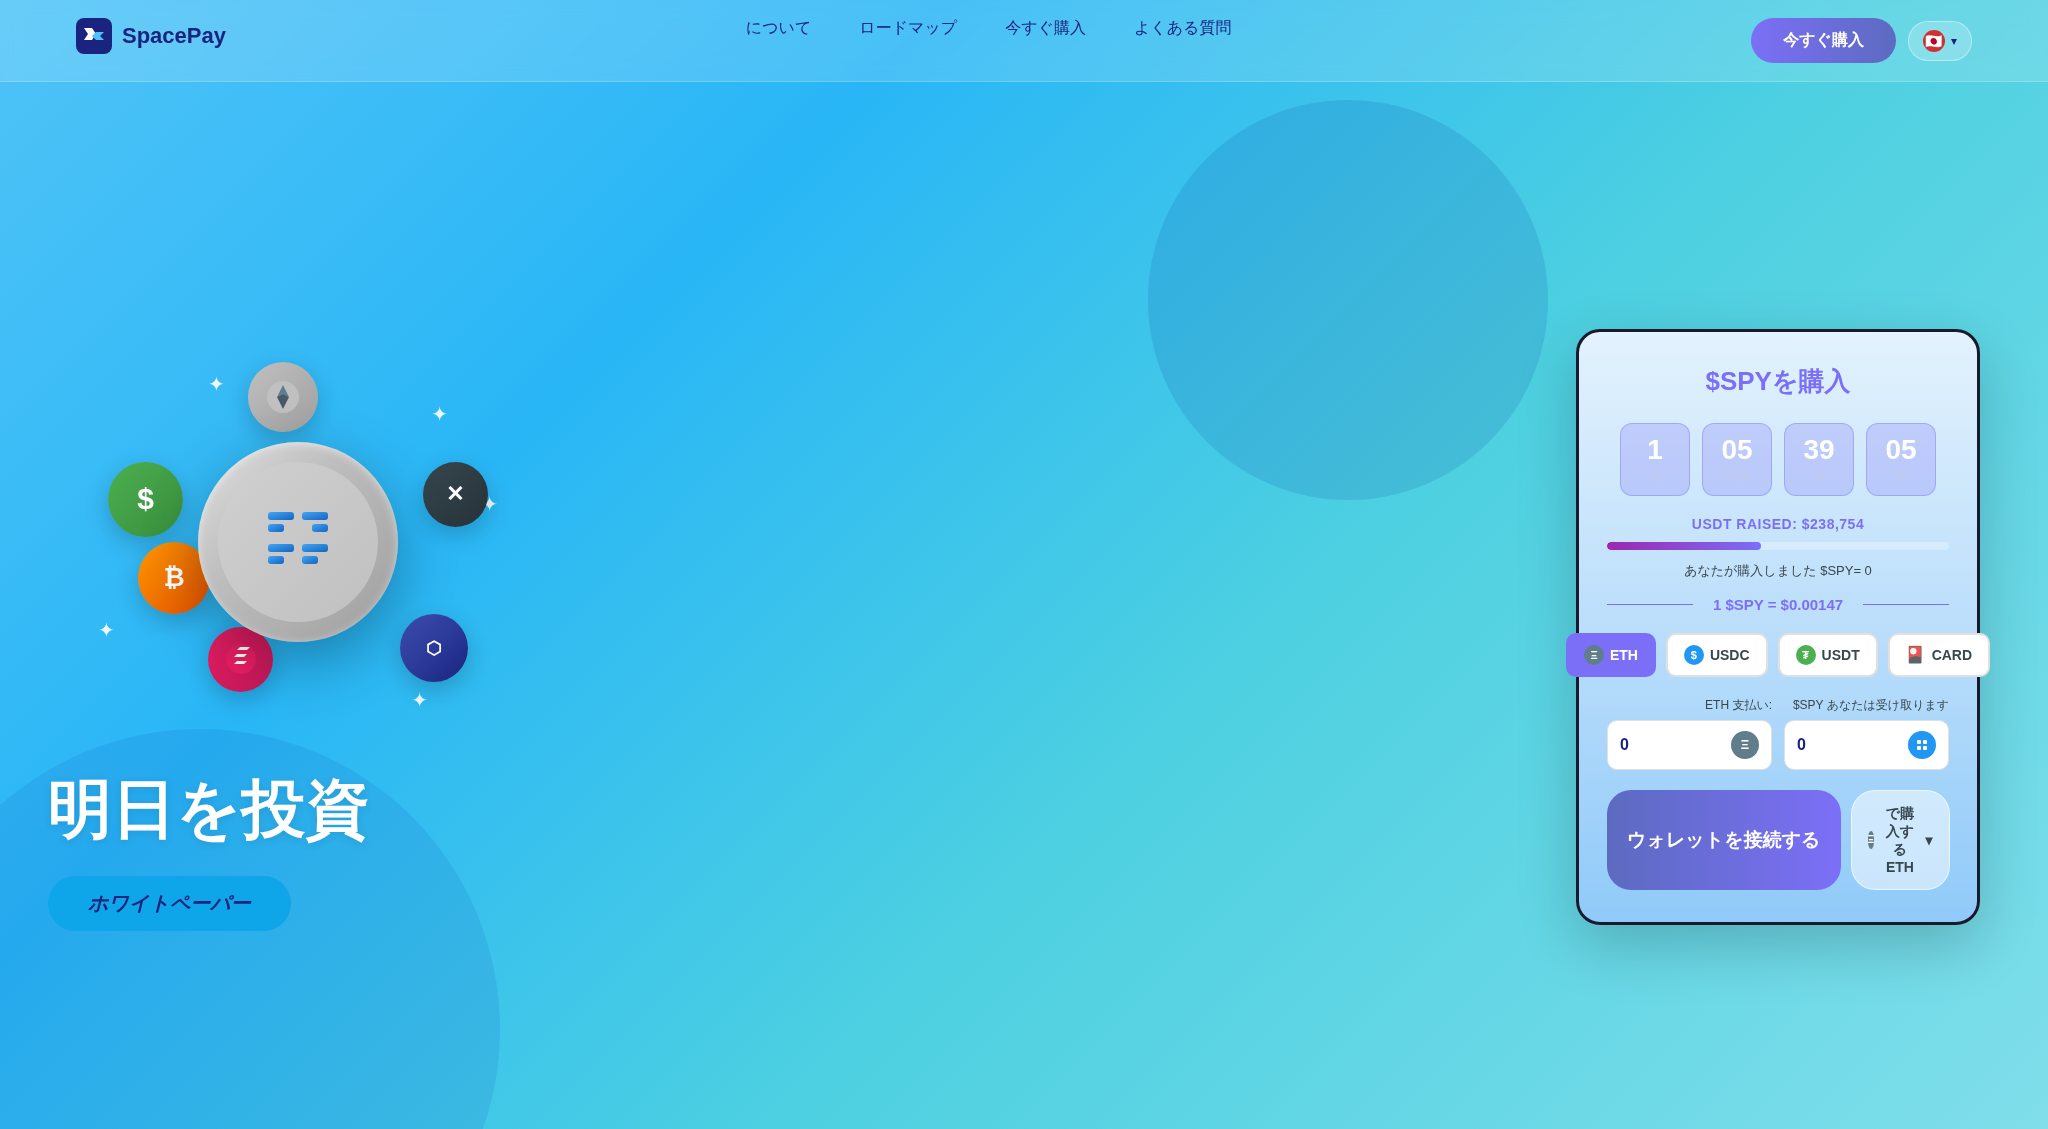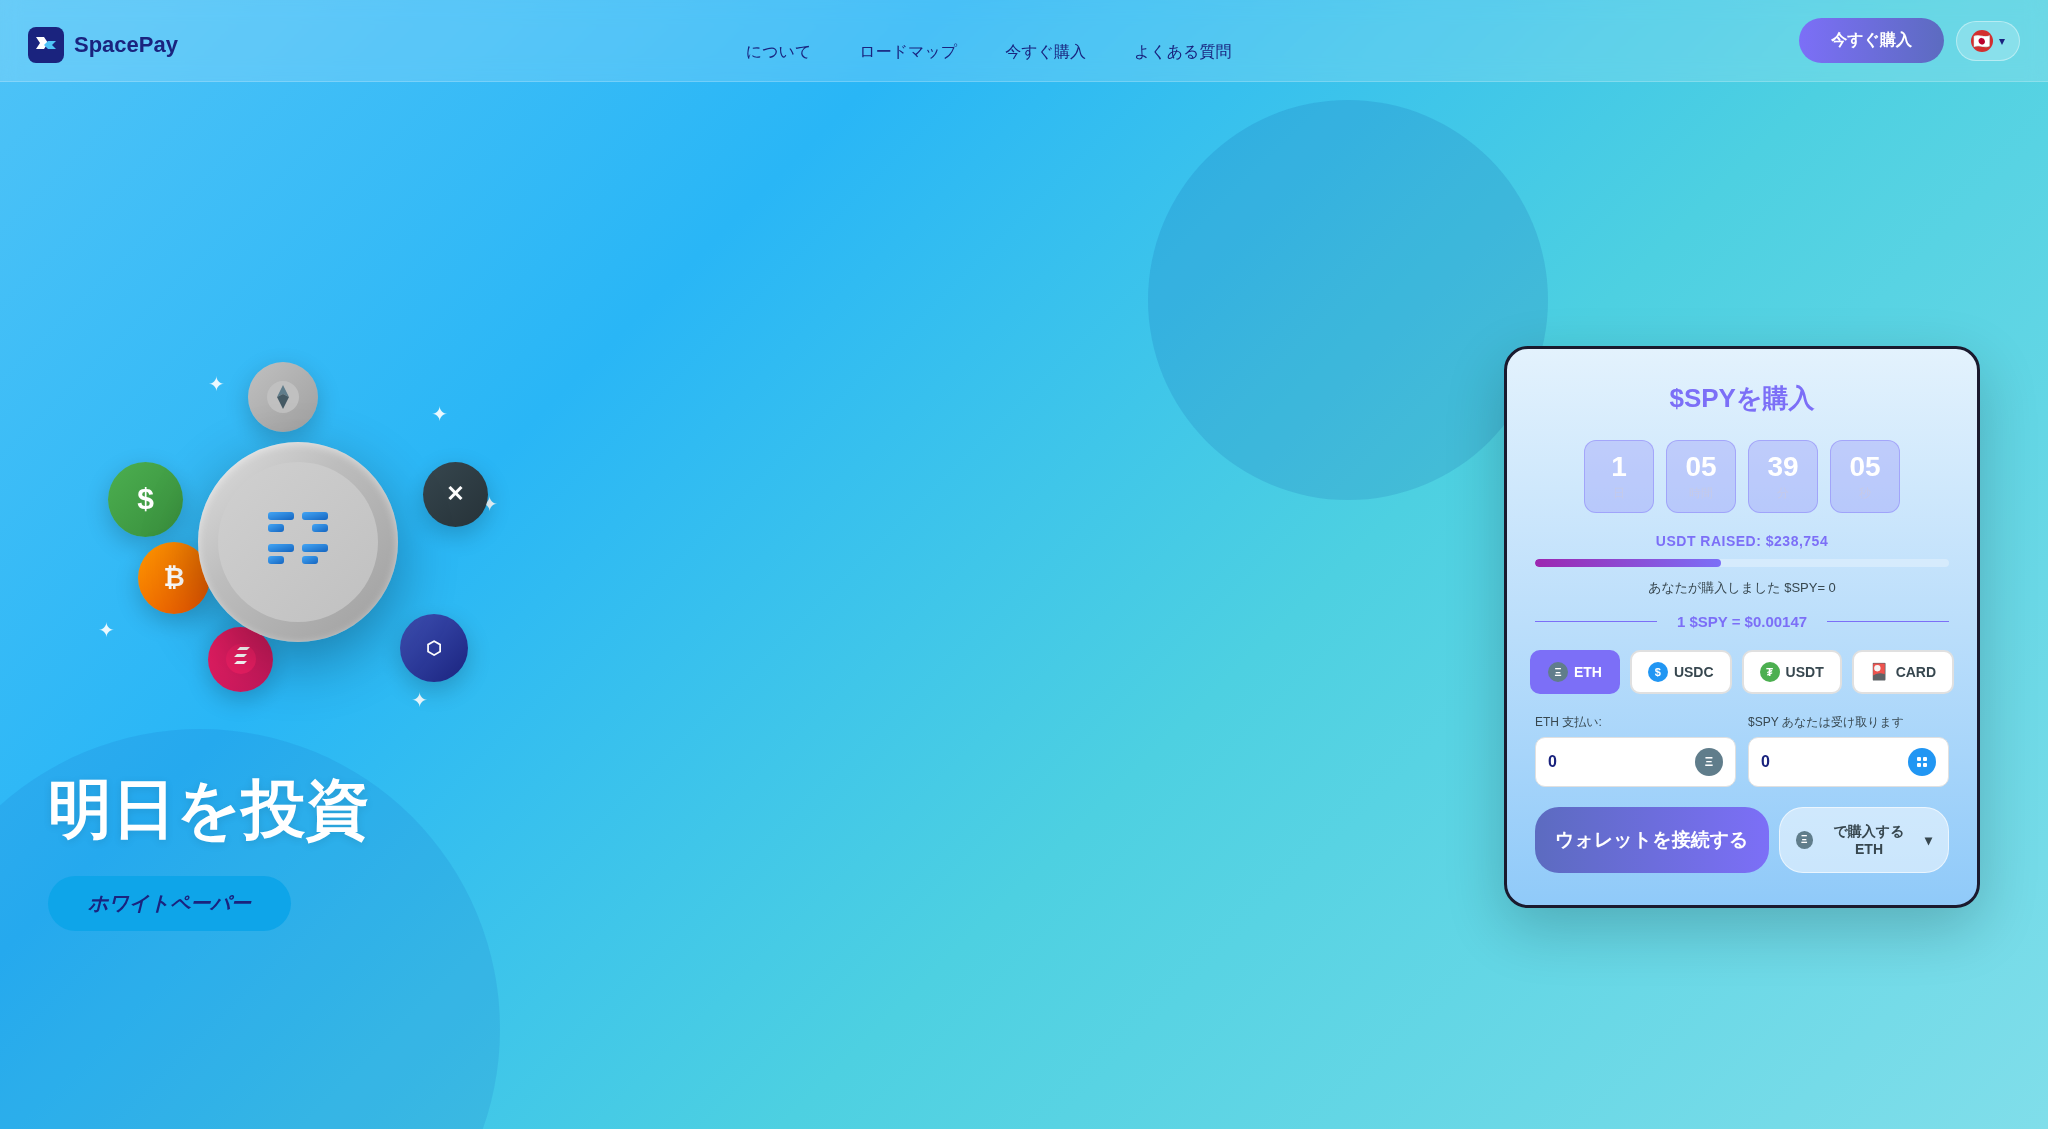--- a/index.html
+++ b/index.html
@@ -6,23 +6,23 @@
     body {
       font-family: 'Helvetica Neue', Arial, sans-serif;
       background: linear-gradient(135deg, #4fc3f7 0%, #29b6f6 30%, #4dd0e1 60%, #80deea 100%);
       min-height: 100vh;
       overflow-x: hidden;
     }
 
     
     .header {
       display: flex;
-      align-items: flex-end;
+      align-items: flex-start;
       justify-content: space-between;
-      padding: 18px 28px;
+      padding: 18px 76px;
       background: rgba(255,255,255,0.15);
       backdrop-filter: blur(10px);
       border-bottom: 1px solid rgba(255,255,255,0.2);
       position: relative;
       z-index: 10;
     }
     .logo-area {
       display: flex;
       align-items: center;
       gap: 10px;
@@ -215,21 +215,21 @@
       border-radius: 28px;
       padding: 14px 40px;
       font-size: 20px;
       font-weight: 600;
       cursor: pointer;
       font-style: italic;
     }
 
     
     .right-section {
-      width: 476px;
+      width: 404px;
       flex-shrink: 0;
       margin-right: 20px;
     }
 
     .purchase-card {
       background: linear-gradient(180deg, #e3f2fd 0%, #bbdefb 50%, #90caf9 100%);
       border: 3px solid #1a1a2e;
       border-radius: 24px;
       padding: 32px 28px;
       box-shadow: 0 20px 60px rgba(0,0,0,0.2);
@@ -370,20 +370,21 @@
     }
     .input-group {
       flex: 1;
     }
     .input-label {
       font-size: 12px;
       color: #37474f;
       margin-bottom: 6px;
       display: block;
       font-weight: 500;
+      text-align: right;
     }
     .input-wrap {
       display: flex;
       align-items: center;
       background: white;
       border: 1px solid #e0e0e0;
       border-radius: 10px;
       padding: 10px 12px;
       gap: 8px;
     }

